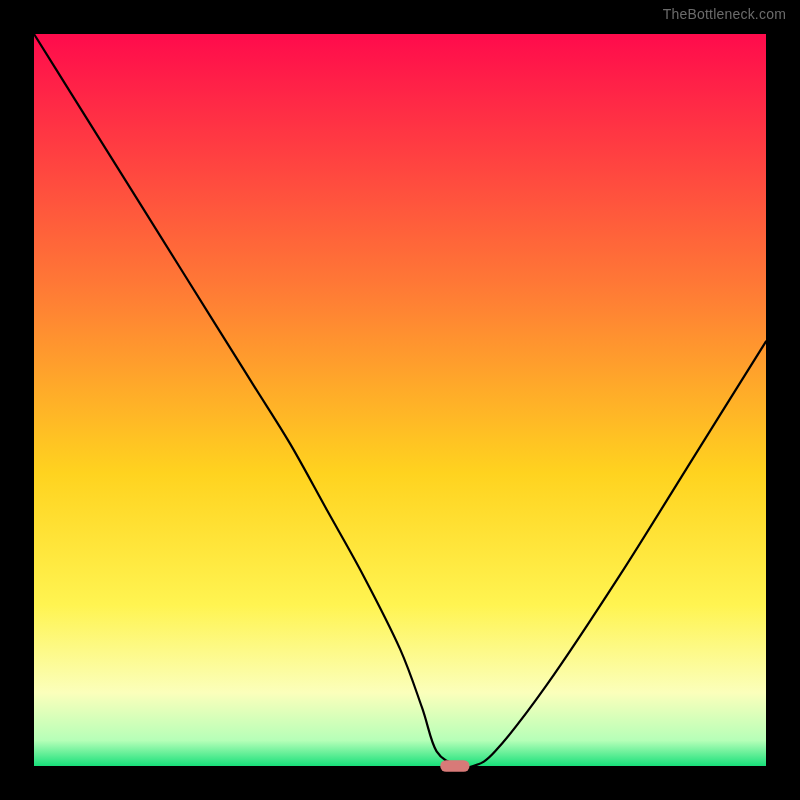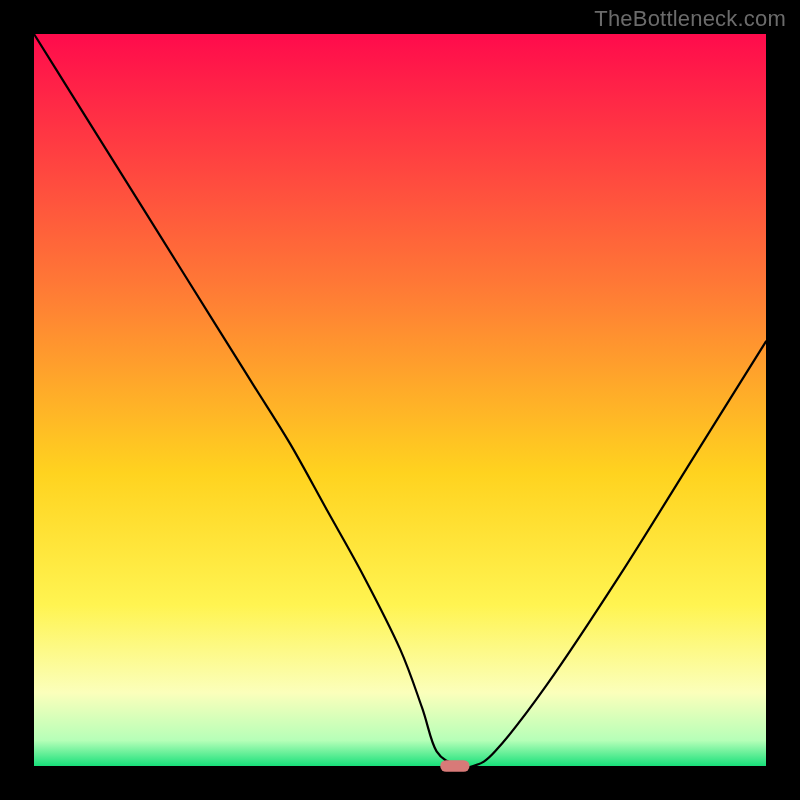--- a/index.html
+++ b/index.html
@@ -14,21 +14,21 @@
     position: relative;
     width: 800px;
     height: 800px;
   }
   .watermark {
     position: absolute;
     top: 6px;
     right: 14px;
     color: #6b6b6b;
     font-family: Arial, Helvetica, sans-serif;
-    font-size: 22px;
+    font-size: 14px;
     letter-spacing: 0.2px;
     z-index: 10;
   }
   svg.plot {
     position: absolute;
     left: 0;
     top: 0;
   }
 </style>
 </head>

